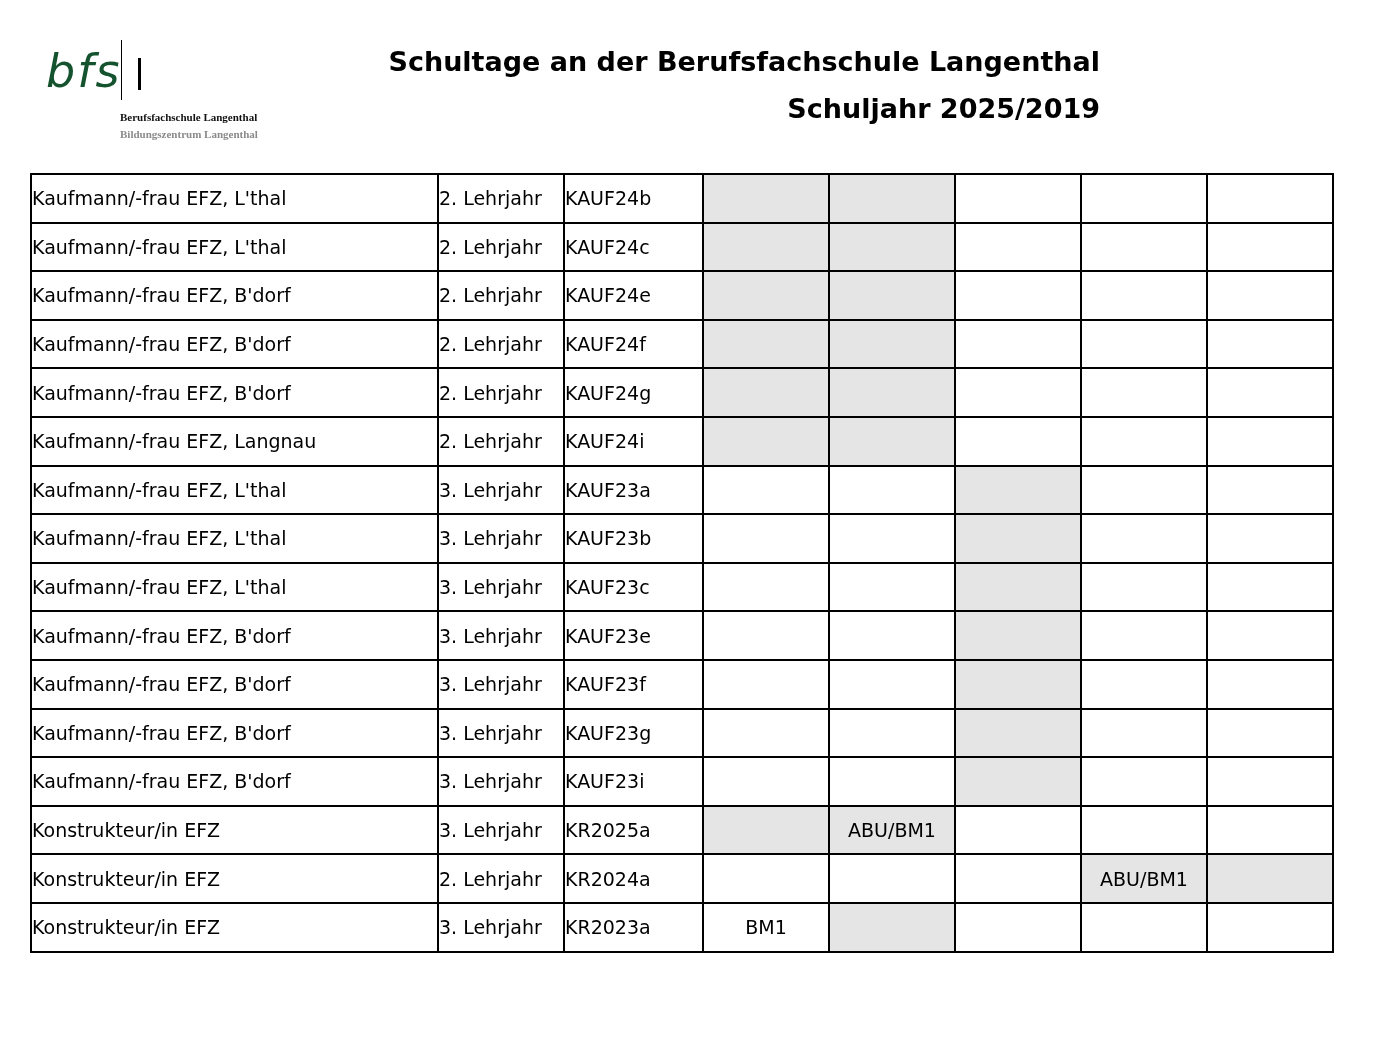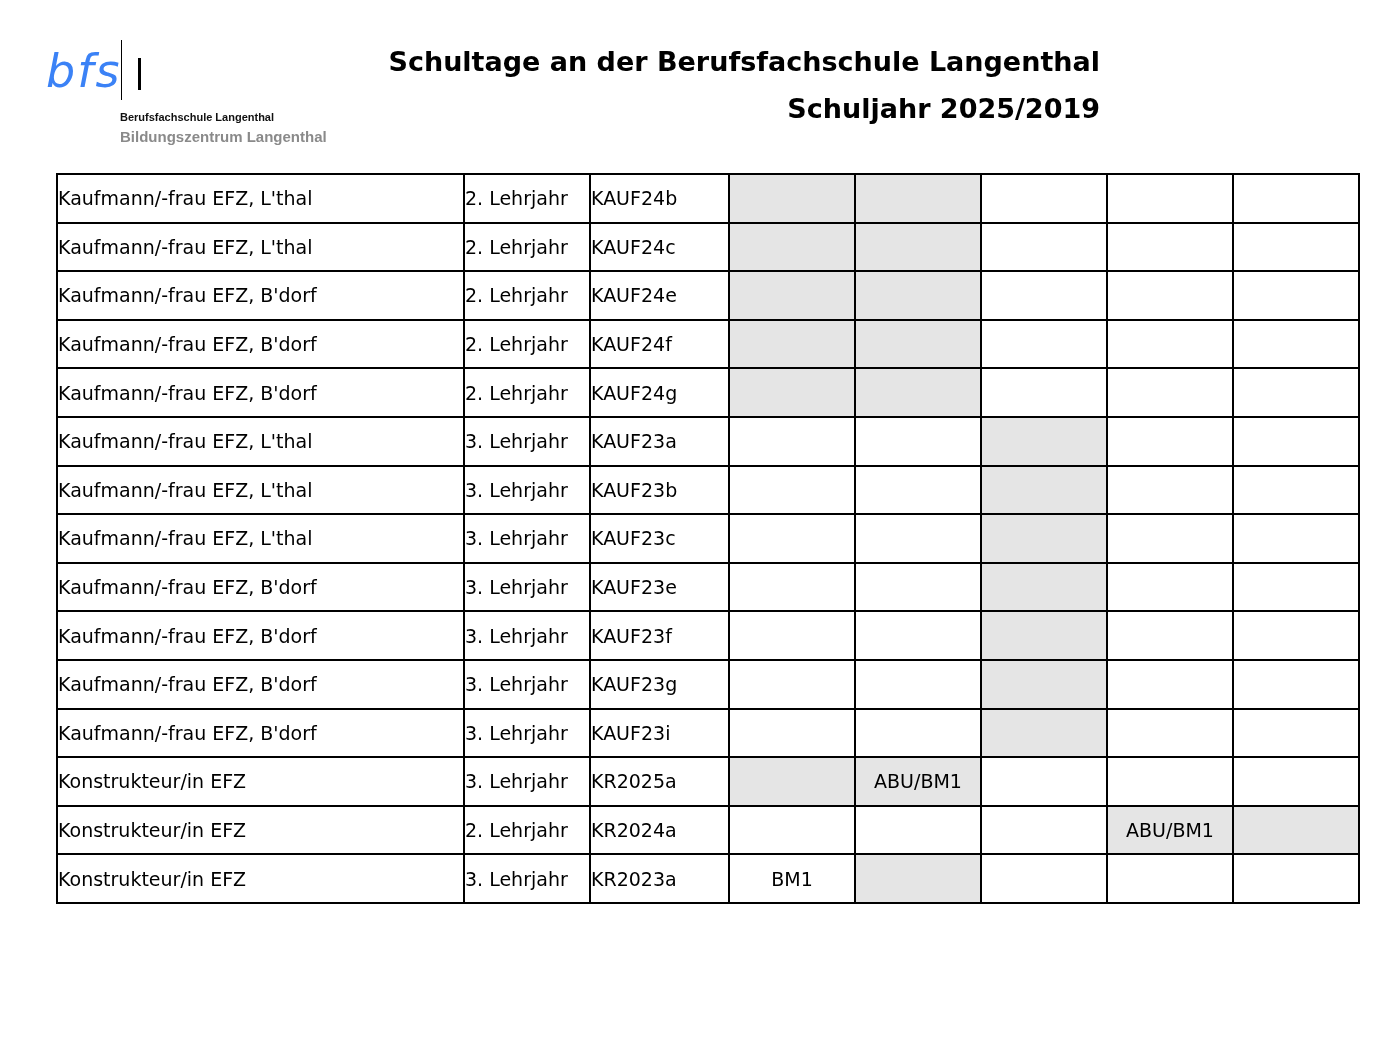--- a/index.html
+++ b/index.html
@@ -1,26 +1,26 @@
 <!DOCTYPE html>
 <html><head>
 <meta charset="utf-8">
 <style>
   html, body { margin:0; padding:0; background:#fff; }
   body { width:1400px; height:1044px; position:relative; overflow:hidden; font-family:"DejaVu Sans", "Liberation Sans", sans-serif; color:#000; }
   .logo { position:absolute; left:46px; top:38px; width:260px; height:110px; }
-  .logo-bfs { position:absolute; left:0; top:8px; font-family:"DejaVu Sans", sans-serif; font-style:italic; font-size:46px; color:#3b82f6; letter-spacing:2px; line-height:50px; }
+  .logo-bfs { position:absolute; left:0; top:8px; font-family:"DejaVu Sans", sans-serif; font-style:italic; font-size:46px; color:#14532d; letter-spacing:2px; line-height:50px; }
   .logo-vbar { position:absolute; left:75px; top:2px; width:1px; height:60px; background:#000; }
   .logo-bar2 { position:absolute; left:92px; top:20px; width:3px; height:32px; background:#000; }
-  .logo-line1 { position:absolute; left:74px; top:73px; font-family:Liberation Sans, sans-serif; font-size:11px; font-weight:bold; color:#111; white-space:nowrap; }
-  .logo-line2 { position:absolute; left:74px; top:90px; font-family:Liberation Sans, sans-serif; font-size:15px; font-weight:bold; color:#8a8a8a; white-space:nowrap; }
+  .logo-line1 { position:absolute; left:74px; top:73px; font-family:Liberation Serif, serif; font-size:11px; font-weight:bold; color:#111; white-space:nowrap; }
+  .logo-line2 { position:absolute; left:74px; top:90px; font-family:Liberation Serif, serif; font-size:11px; font-weight:bold; color:#8a8a8a; white-space:nowrap; }
   .title { position:absolute; left:300px; width:800px; text-align:right; font-family:"DejaVu Sans", sans-serif; font-weight:bold; font-size:27px; line-height:34px; }
   .title1 { top:45px; }
   .title2 { top:92px; }
-  table.grid { position:absolute; left:56px; top:173px; border-collapse:collapse; table-layout:fixed; }
+  table.grid { position:absolute; left:30px; top:173px; border-collapse:collapse; table-layout:fixed; }
   table.grid td { border:2px solid #000; height:46.6px; padding:0; font-size:19px; white-space:nowrap; overflow:hidden; }
   td.txt { padding-left:3px; }
   td.day { text-align:center; font-size:16px; }
   td.on { background:#e5e5e5; }
 </style>
 </head>
 <body>
 
 <div class="logo">
   <span class="logo-bfs">bfs</span>
@@ -89,20 +89,30 @@
         <td class="txt">Kaufmann/-frau EFZ, B'dorf</td>
         <td class="txt">2. Lehrjahr</td>
         <td class="txt">KAUF24g</td>
         <td class="day on"></td>
         <td class="day on"></td>
         <td class="day"></td>
         <td class="day"></td>
         <td class="day"></td>
       </tr>
       <tr>
+        <td class="txt">Kaufmann/-frau EFZ, Langnau</td>
+        <td class="txt">2. Lehrjahr</td>
+        <td class="txt">KAUF24i</td>
+        <td class="day on"></td>
+        <td class="day on"></td>
+        <td class="day"></td>
+        <td class="day"></td>
+        <td class="day"></td>
+      </tr>
+      <tr>
         <td class="txt">Kaufmann/-frau EFZ, L'thal</td>
         <td class="txt">3. Lehrjahr</td>
         <td class="txt">KAUF23a</td>
         <td class="day"></td>
         <td class="day"></td>
         <td class="day on"></td>
         <td class="day"></td>
         <td class="day"></td>
       </tr>
       <tr>

